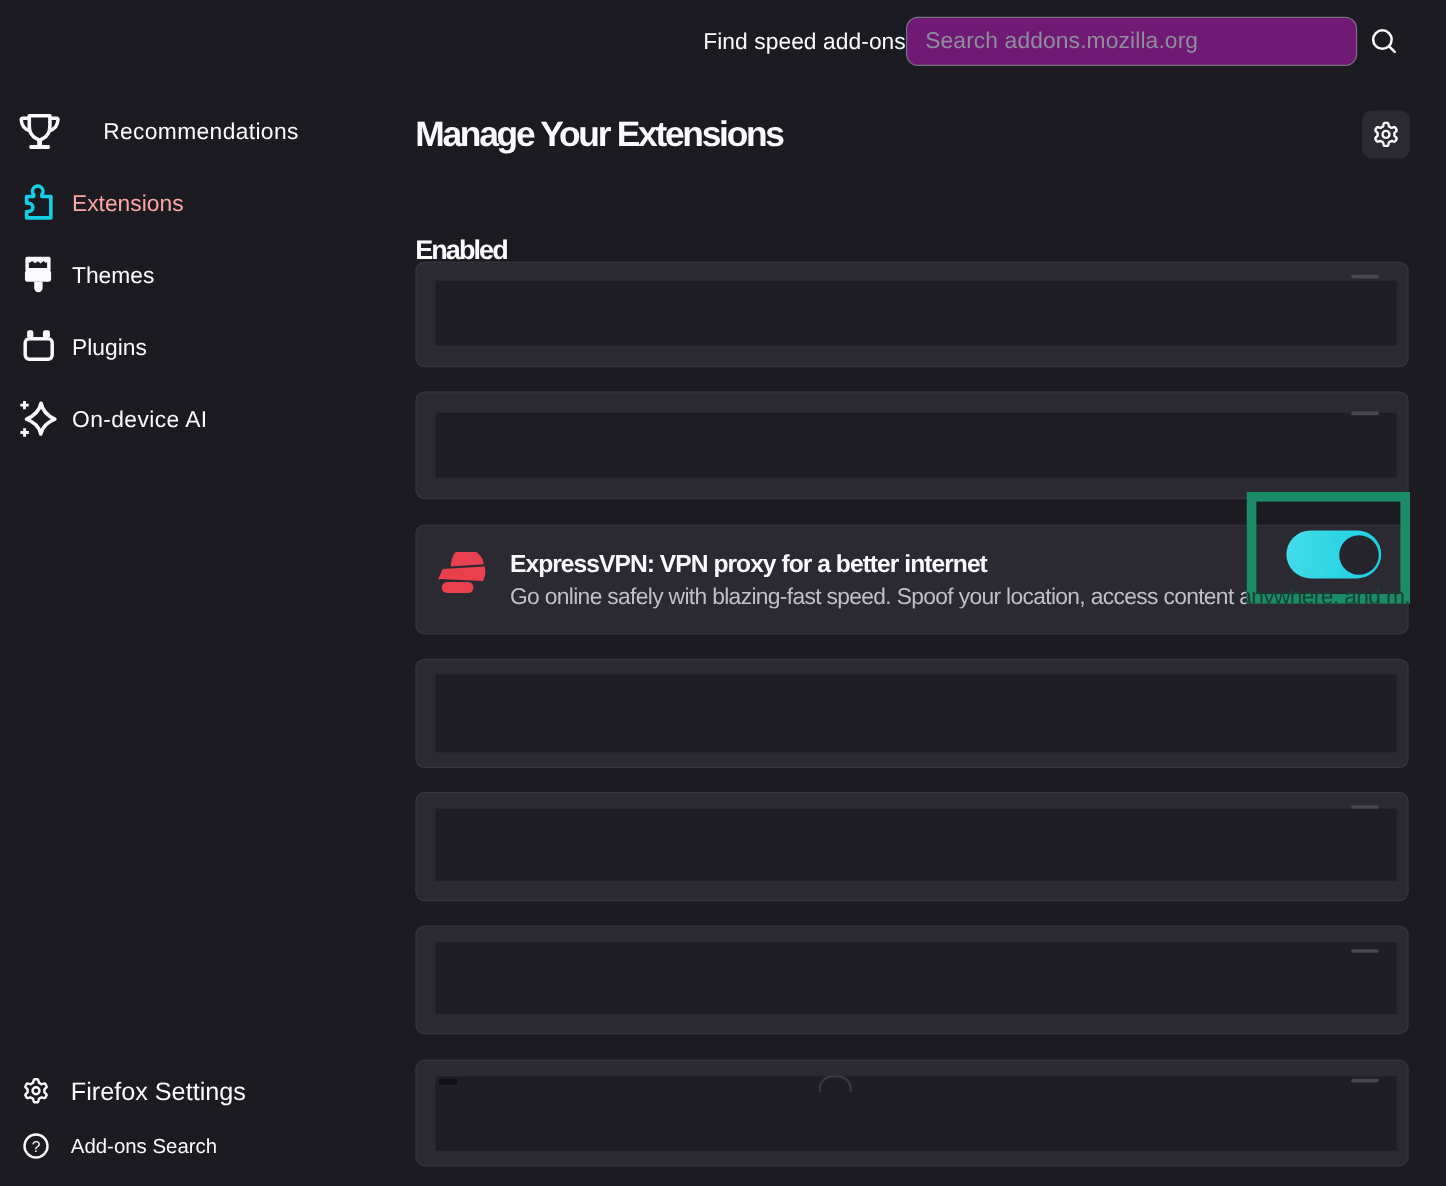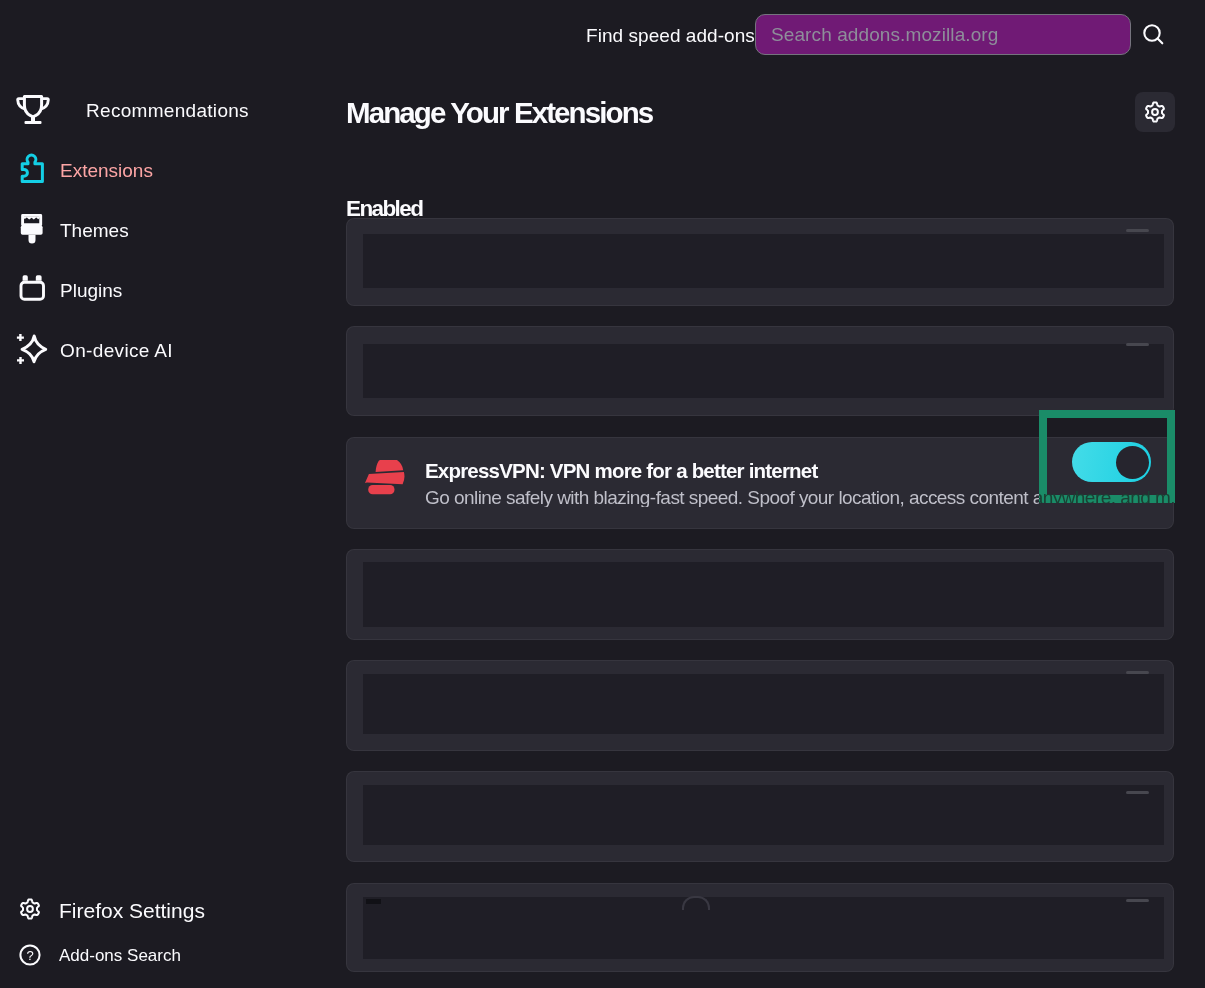--- a/index.html
+++ b/index.html
@@ -92,21 +92,21 @@
 </div>
 
 <div class="card" style="top:437px;height:92px;">
   <svg class="icon" style="left:19px;top:23px;" width="40" height="40" viewBox="0 0 40 40">
     <g fill="#e8404c">
       <path d="M13.8 0.8 A15 15 0 0 1 38.2 10.2 L10.6 12.0 C10.8 7.8 12.0 3.6 13.8 0.8 Z"></path>
       <path d="M3.9 14.1 L38.9 12.1 A17.3 17.3 0 0 1 37.6 24.2 L2.0 22.6 L0.0 22.9 Z"></path>
       <rect x="3.2" y="25.0" width="26.3" height="9.2" rx="4.4"></rect>
     </g>
   </svg>
-  <div class="abs" style="left:79px;top:24px;color:#fbfbfe;font-size:20.5px;font-weight:bold;line-height:1;letter-spacing:-0.8px;">ExpressVPN: VPN more for a better internet</div>
+  <div class="abs" style="left:79px;top:24px;color:#fbfbfe;font-size:20.5px;font-weight:bold;line-height:1;letter-spacing:-0.8px;">ExpressVPN: VPN proxy for a better internet</div>
   <div class="abs" style="left:79px;top:51px;width:614px;color:#bfbfc9;font-size:19px;line-height:1;letter-spacing:-0.55px;white-space:nowrap;overflow:hidden;">Go online safely with blazing-fast speed. Spoof your location, access content anywhere, and m...</div>
 </div>
 
 <div class="abs" style="left:1072px;top:442px;width:79px;height:40px;border-radius:20px;background:linear-gradient(100deg,#44dce8,#1bcfe2);">
   <div style="position:absolute;right:2.5px;top:3.5px;width:33px;height:33px;border-radius:50%;background:#26252e;"></div>
 </div>
 <div class="abs" style="left:1039px;top:410px;width:136px;height:93px;box-sizing:border-box;border:8px solid #1a8c68;"></div>
 <div class="abs" style="left:1039px;top:410px;width:136px;height:93px;overflow:hidden;">
   <div style="position:absolute;left:-614px;top:78px;width:900px;color:#1b4034;font-size:19px;line-height:1;letter-spacing:-0.55px;white-space:nowrap;">Go online safely with blazing-fast speed. Spoof your location, access content anywhere, and m...</div>
 </div>

